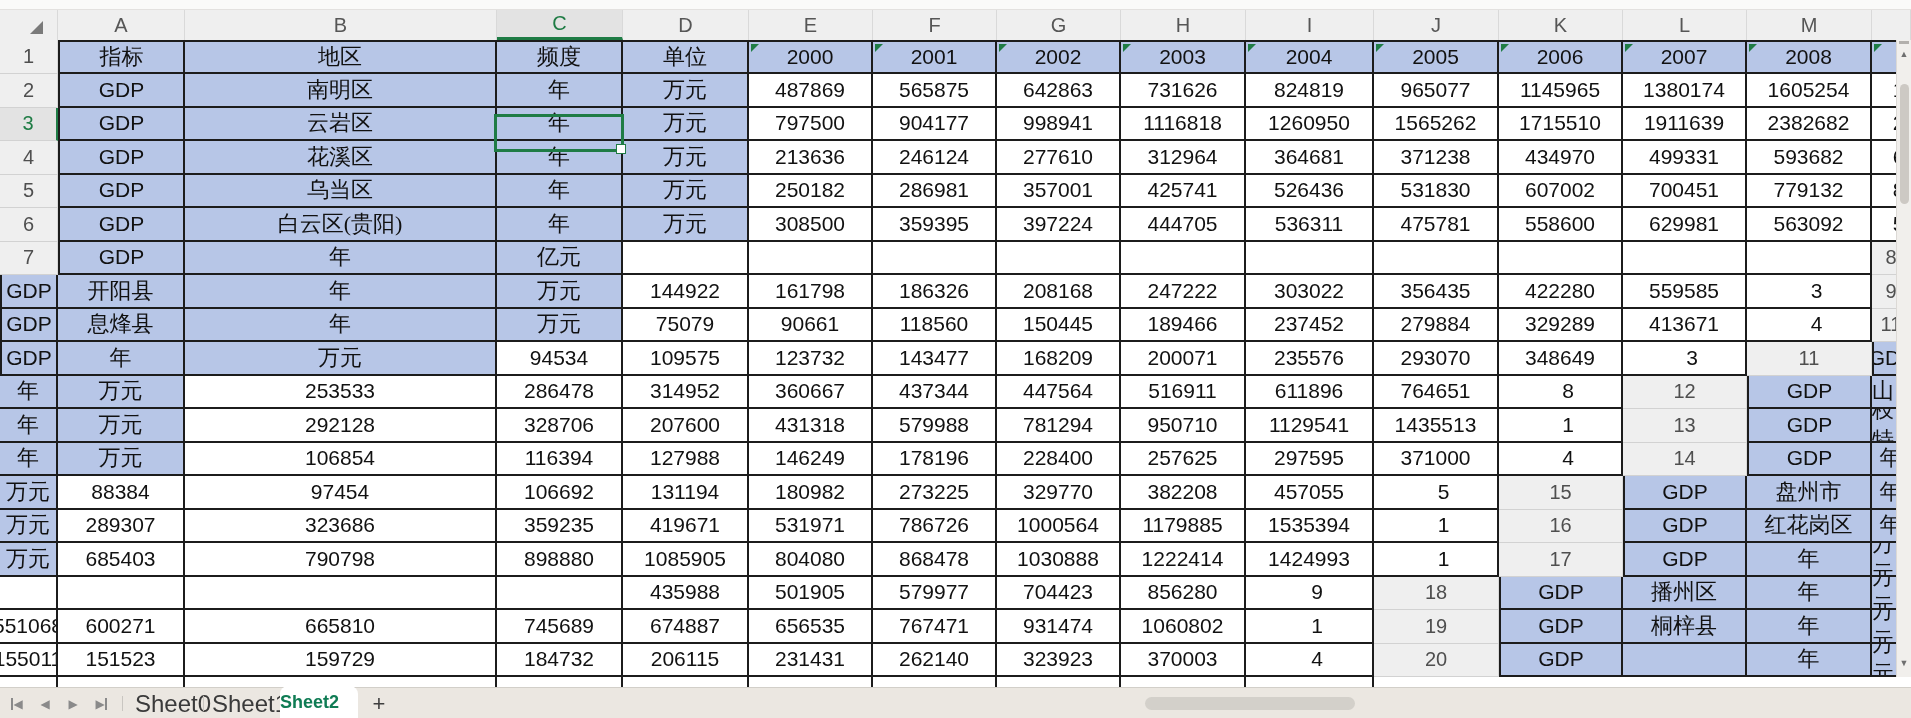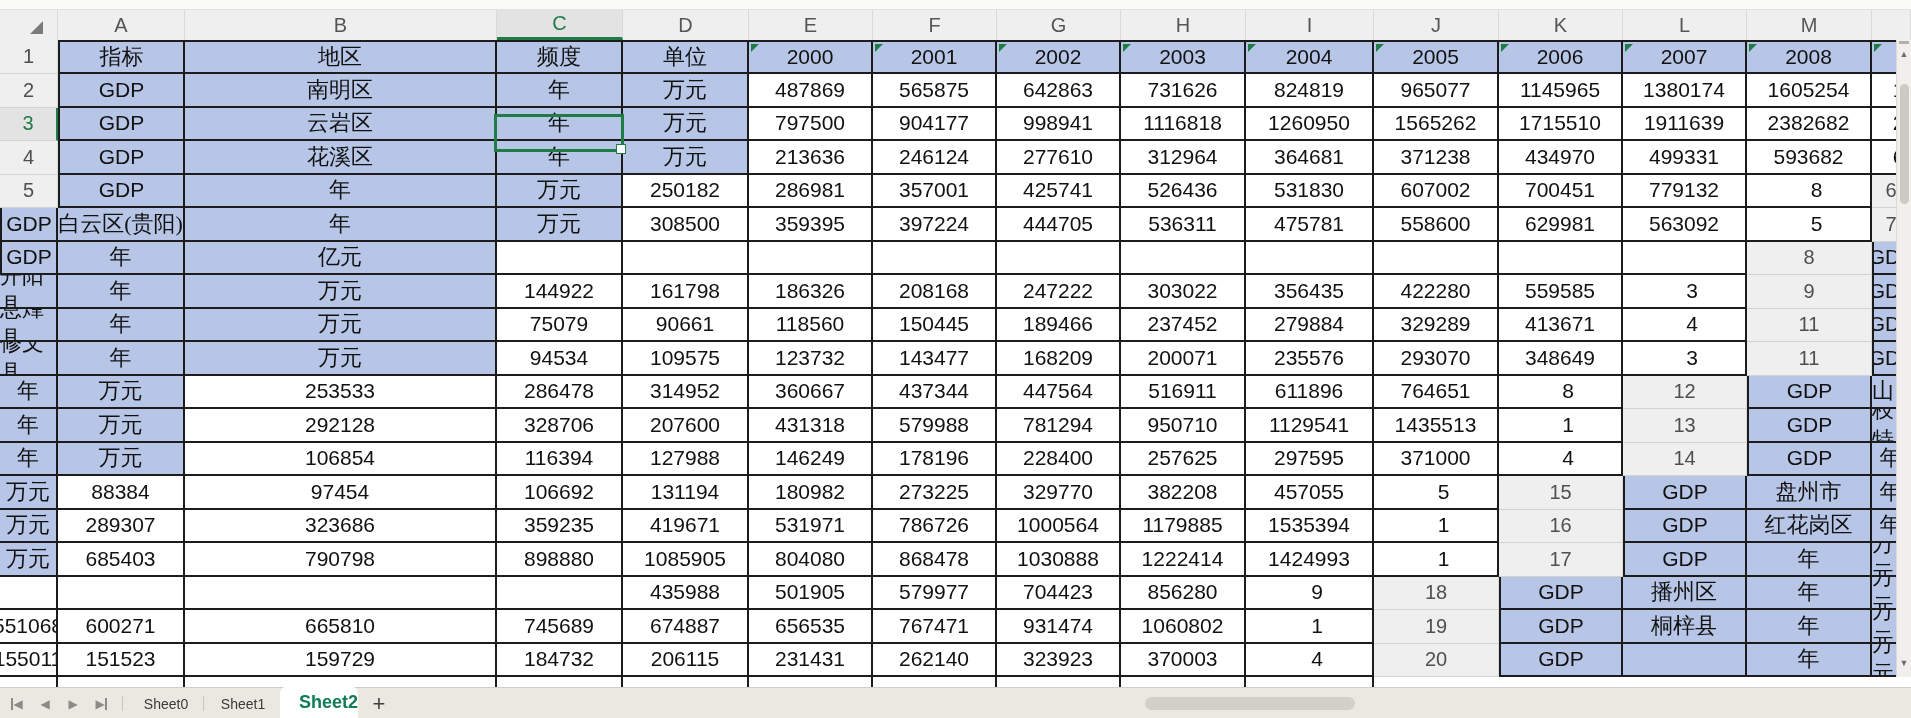--- a/index.html
+++ b/index.html
@@ -44,24 +44,24 @@
   .vsb .up{top:9px;} .vsb .down{bottom:9px;}
   .vsb .thumb{position:absolute;left:3px;top:44px;width:9px;height:120px;
               background:#cdc9c4;border-radius:6px;}
   
   .tabbar{position:absolute;left:0;top:687px;width:1911px;height:31px;background:#ebe7e1;
           border-top:1px solid #d2cfc9;box-sizing:border-box;}
   .nav{position:absolute;top:0;height:31px;display:flex;align-items:center;justify-content:center;
        width:22px;color:#8a8a8a;font-size:12px;}
   .nav .bar{display:inline-block;width:2px;height:12px;background:#8a8a8a;}
   .tabdiv{position:absolute;top:8px;width:1px;height:15px;background:#c9c6c1;}
-  .tab{position:absolute;top:0;height:31px;display:flex;align-items:center;justify-content:center;
-       font-size:14px;color:#3a3a3a;}
+  .tab{position:absolute;top:0;height:31px;display:flex;align-items:center;justify-content:flex-start;
+       font-size:24px;color:#3a3a3a;}
   .tab-active{position:absolute;left:280px;top:686px;width:78px;height:32px;background:#fff;
-       border-radius:8px 8px 0 0;display:flex;align-items:center;justify-content:flex-end;
+       border-radius:8px 8px 0 0;display:flex;align-items:center;justify-content:flex-start;
        font-size:18px;font-weight:bold;color:#0f7c54;}
   .addbtn{position:absolute;left:366px;top:0;width:26px;height:31px;display:flex;
        align-items:center;justify-content:center;font-size:22px;color:#3f3f3f;}
   .hthumb{position:absolute;left:1145px;top:697px;width:210px;height:13px;
           background:#d3d0ca;border-radius:7px;}
 </style>
 </head>
 <body>
 
 <div class="screen">
@@ -141,20 +141,21 @@
         <div class="c num">277610</div>
         <div class="c num">312964</div>
         <div class="c num">364681</div>
         <div class="c num">371238</div>
         <div class="c num">434970</div>
         <div class="c num">499331</div>
         <div class="c num">593682</div>
         <div class="c nsl">6</div>
         <div class="rh">5</div>
         <div class="c blue bl">GDP</div>
+        <div class="c blue cjk">乌当区</div>
         <div class="c blue cjk">年</div>
         <div class="c blue cjk">万元</div>
         <div class="c num">250182</div>
         <div class="c num">286981</div>
         <div class="c num">357001</div>
         <div class="c num">425741</div>
         <div class="c num">526436</div>
         <div class="c num">531830</div>
         <div class="c num">607002</div>
         <div class="c num">700451</div>
@@ -214,21 +215,20 @@
         <div class="c num">118560</div>
         <div class="c num">150445</div>
         <div class="c num">189466</div>
         <div class="c num">237452</div>
         <div class="c num">279884</div>
         <div class="c num">329289</div>
         <div class="c num">413671</div>
         <div class="c nsl">4</div>
         <div class="rh">11</div>
         <div class="c blue bl">GDP</div>
-        <div class="c blue cjk">修文县</div>
         <div class="c blue cjk">年</div>
         <div class="c blue cjk">万元</div>
         <div class="c num">94534</div>
         <div class="c num">109575</div>
         <div class="c num">123732</div>
         <div class="c num">143477</div>
         <div class="c num">168209</div>
         <div class="c num">200071</div>
         <div class="c num">235576</div>
         <div class="c num">293070</div>

